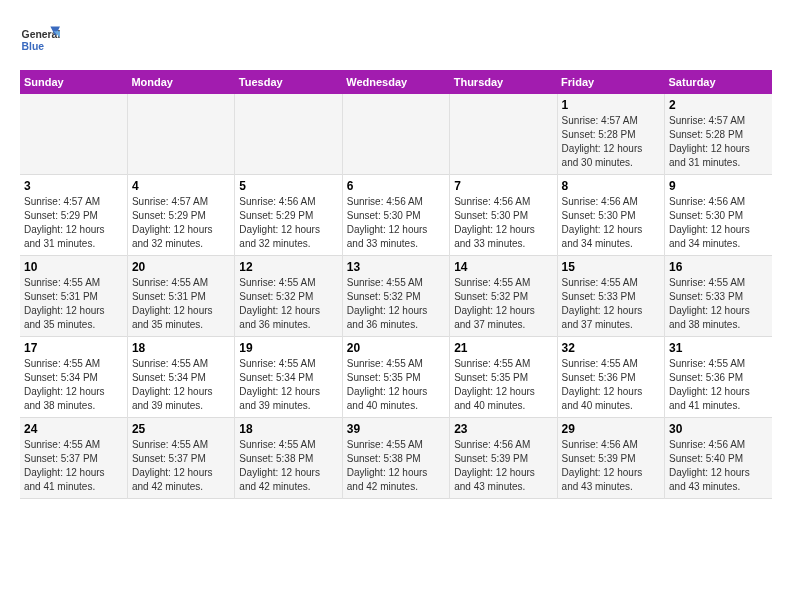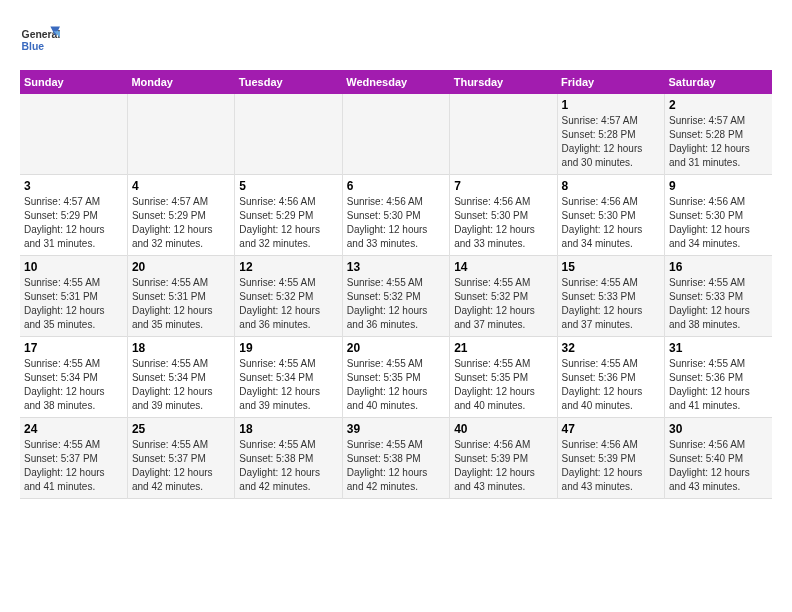--- a/index.html
+++ b/index.html
@@ -312,28 +312,28 @@
 and 42 minutes.</div>
         </td>
         <td>
           <span class="day-num">39</span>
           <div class="day-info" style="white-space: pre-line;">Sunrise: 4:55 AM
 Sunset: 5:38 PM
 Daylight: 12 hours
 and 42 minutes.</div>
         </td>
         <td>
-          <span class="day-num">40</span>
+          <span class="day-num">23</span>
           <div class="day-info" style="white-space: pre-line;">Sunrise: 4:56 AM
 Sunset: 5:39 PM
 Daylight: 12 hours
 and 43 minutes.</div>
         </td>
         <td>
-          <span class="day-num">47</span>
+          <span class="day-num">29</span>
           <div class="day-info" style="white-space: pre-line;">Sunrise: 4:56 AM
 Sunset: 5:39 PM
 Daylight: 12 hours
 and 43 minutes.</div>
         </td>
         <td>
           <span class="day-num">30</span>
           <div class="day-info" style="white-space: pre-line;">Sunrise: 4:56 AM
 Sunset: 5:40 PM
 Daylight: 12 hours

